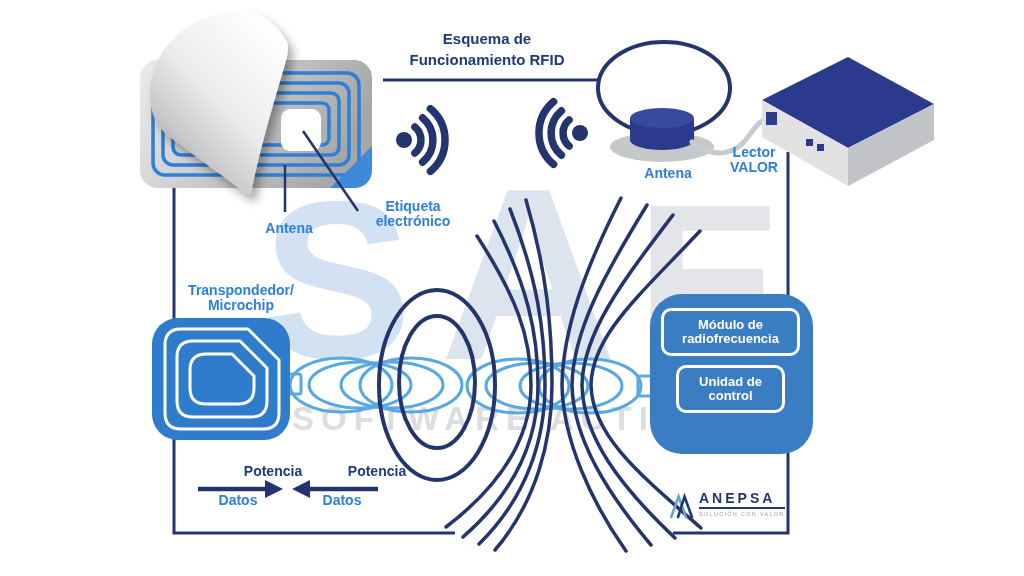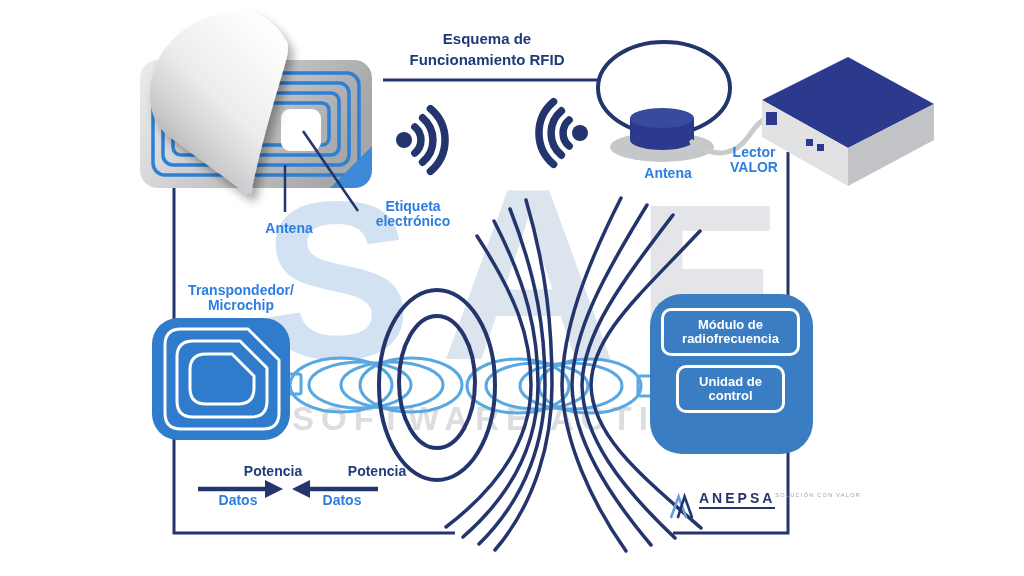--- a/index.html
+++ b/index.html
@@ -24,21 +24,21 @@
   .transponder-box{position:absolute;z-index:2;left:152px;top:318px;width:138px;height:122px;
                    background:#2f7ccc;border-radius:26px;}
   
   .lbl{position:absolute;z-index:3;font-weight:bold;color:#2e7ee0;font-size:14px;
        line-height:14.5px;text-align:center;transform:translateX(-50%);white-space:nowrap;}
   .lbl span{display:block;}
   .title{left:487px;top:28px;font-size:15px;line-height:21px;color:#1e3a78;}
   .navy-lbl{color:#1f3d7c;margin-left:38px;}
   
   .anepsa{position:absolute;z-index:3;left:670px;top:490px;display:flex;align-items:flex-start;}
-  .anepsa-text{margin-left:5px;display:flex;flex-direction:row;}
+  .anepsa-text{margin-left:5px;display:flex;flex-direction:column;}
   .anepsa-name{font-size:14px;font-weight:bold;color:#24356e;letter-spacing:3px;
                border-bottom:2px solid #24356e;padding-bottom:1px;}
   .anepsa-tag{font-size:5.5px;color:#9aa0a8;letter-spacing:1.3px;margin-top:2px;}
 </style>
 </head>
 <body>
 
 <div class="stage">
 
   <div class="wm wm-s">S</div>

